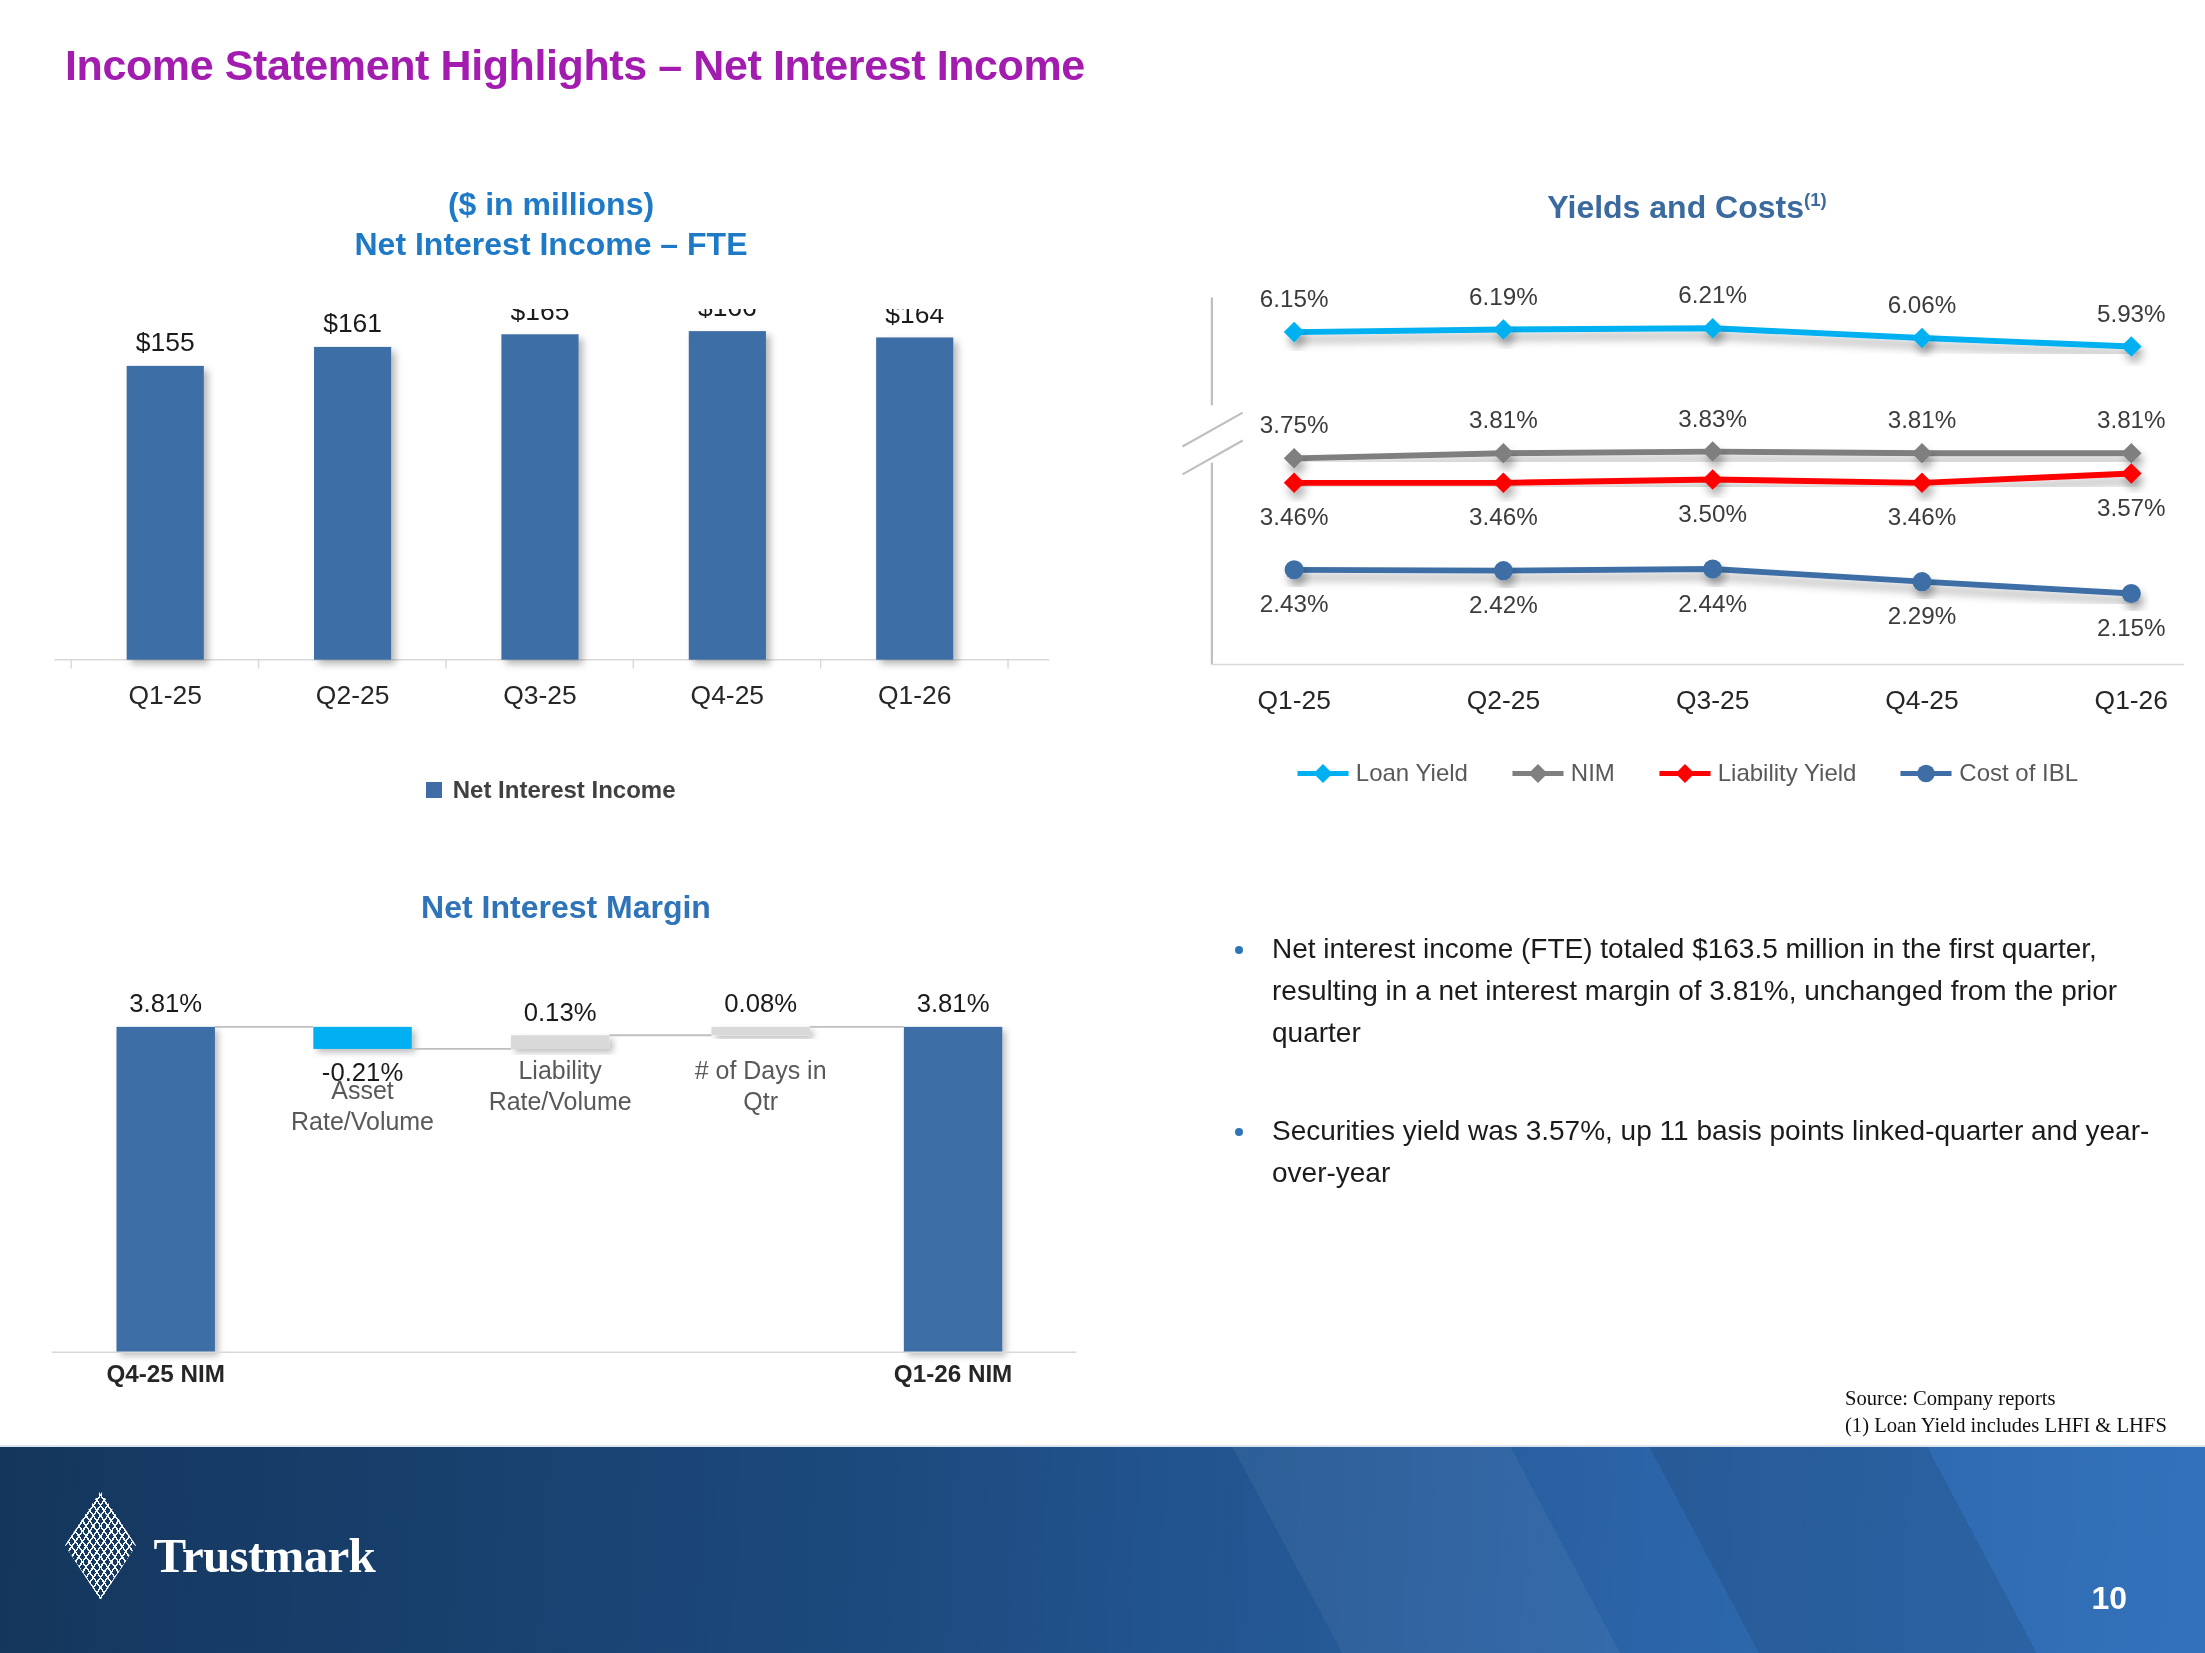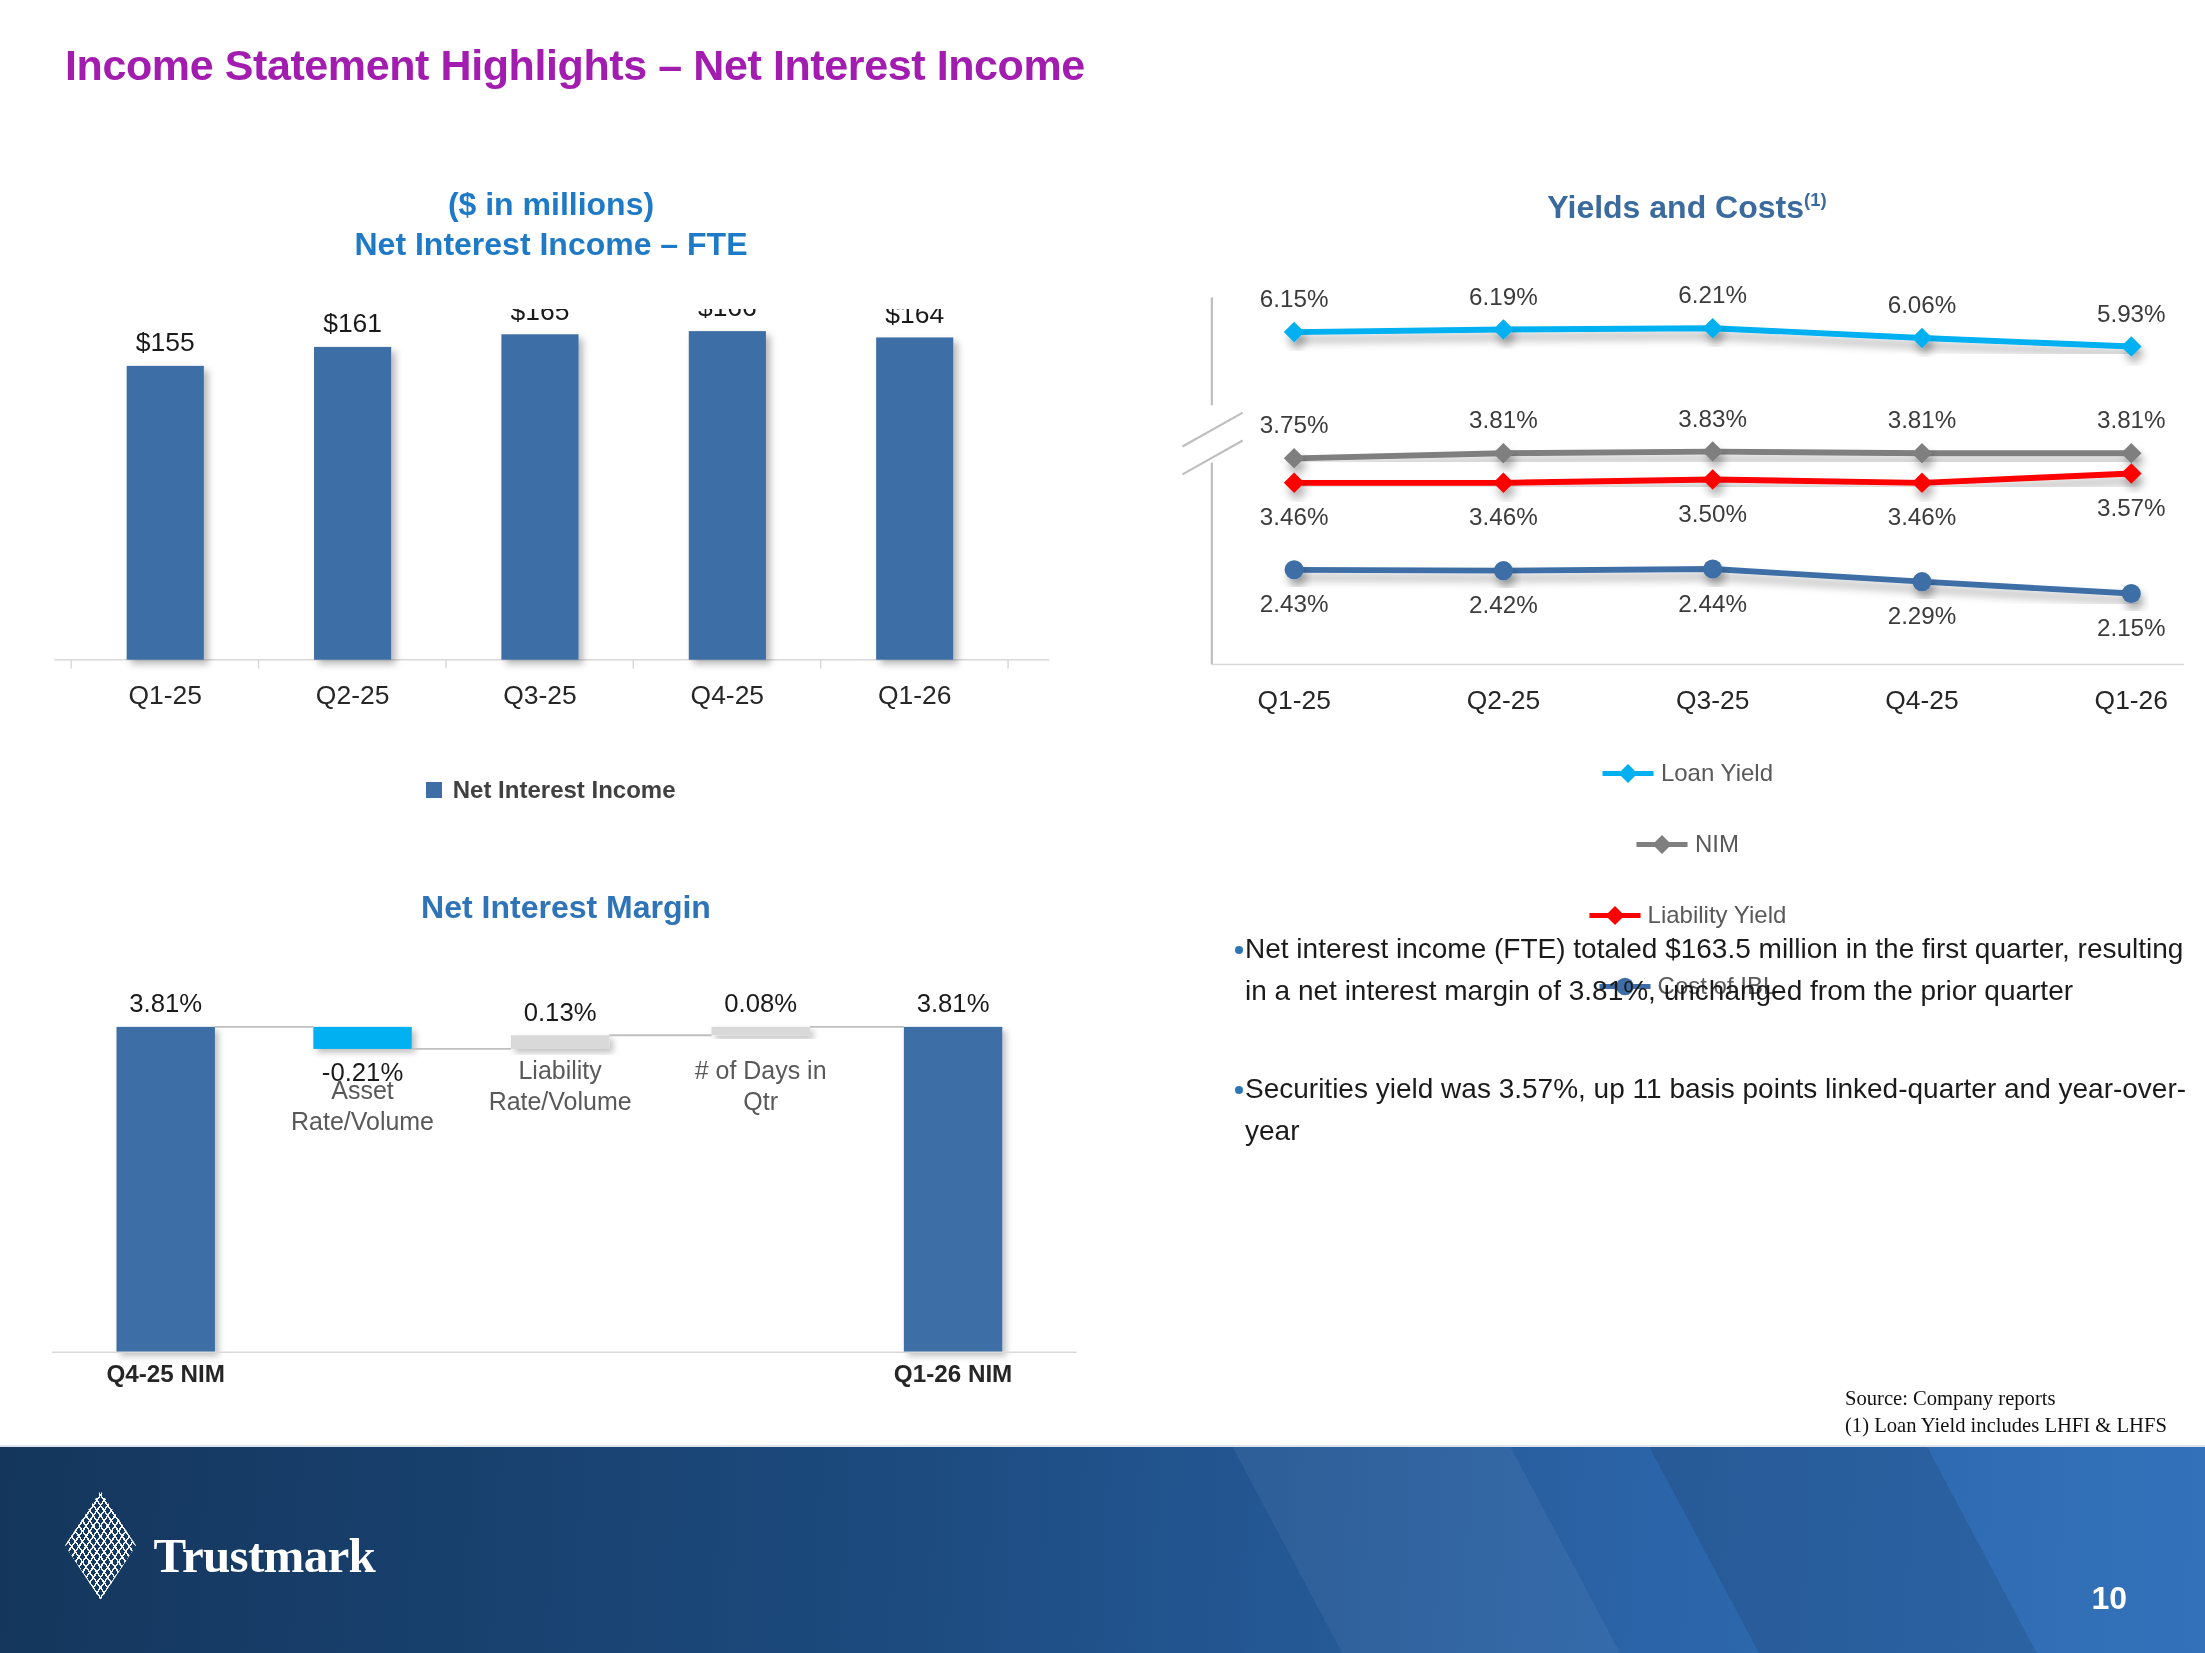--- a/index.html
+++ b/index.html
@@ -15,27 +15,27 @@
   .chart-title { text-align:center; font-weight:bold; line-height:1.25; }
   #nii-title  { left:44px;  top:184px;  width:1014px; font-size:32px; color:#1E7AC6; }
   #yc-title   { left:1176px; top:187px; width:1022px; font-size:32px; color:#3A6A9E; }
   #yc-title sup { font-size:0.58em; }
   #nim-title  { left:44px;  top:887px; width:1044px; font-size:32px; color:#2F73B8; }
 
   svg text { font-family:"Liberation Sans","DejaVu Sans",sans-serif; }
 
   .legend-row { display:flex; justify-content:center; align-items:center; }
   #bar-legend  { left:44px;  top:776px; width:1014px; gap:10.3px; }
-  #line-legend { left:1176px; top:759px; width:1022px; gap:43px;flex-direction:column; }
+  #line-legend { left:1176px; top:759px; width:1022px; gap:43px; }
   .legend-item { display:flex; align-items:center; gap:5.9px; }
   .legend-label { font-size:24px; color:#595959; }
   .legend-square { width:16px; height:16px; background:#3E6EA5; display:inline-block; }
 
   #bullets { left:1235px; top:928px; width:956px; list-style:none; }
-  #bullets li { display:flex; gap:2px; margin-bottom:56px; font-size:28px; line-height:1.5; color:#1b1b1b; }
+  #bullets li { display:flex; gap:29px; margin-bottom:56px; font-size:28px; line-height:1.5; color:#1b1b1b; }
   #bullets .dot { flex:0 0 auto; width:8px; height:8px; border-radius:50%; background:#2E75B6; margin-top:17.6px; }
 
   #source { left:1845px; top:1385px; font-size:20.6px; line-height:1.3; color:#111;font-family:Liberation Serif, serif; }
 
   #footer {
     left:0; bottom:0; width:2205px; height:209px;
     background:linear-gradient(93deg,#14365c 0%,#1c4a7e 40%,#2b64a8 75%,#3372bb 100%);
     border-top:2.9px solid #dde4ee;
   }
   #footer::after {

